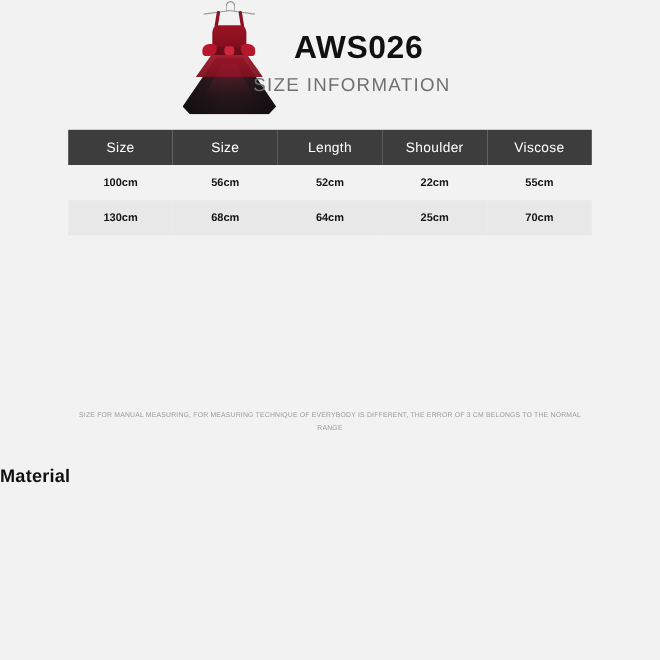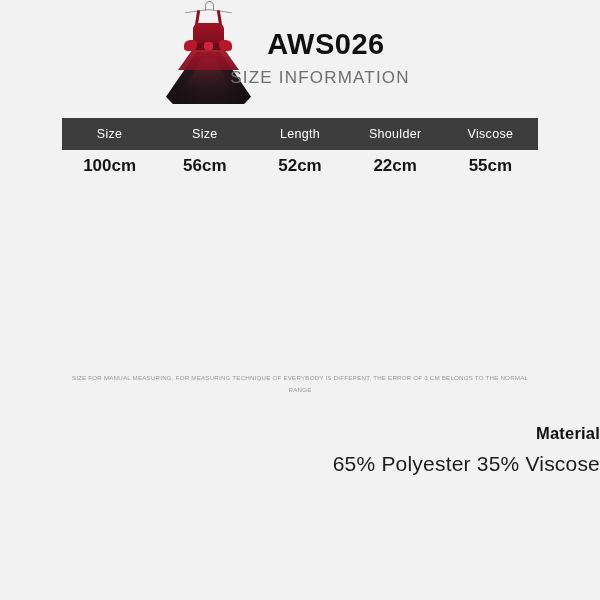--- a/index.html
+++ b/index.html
@@ -168,21 +168,21 @@
     background: #3d3d3d;
     color: #ffffff;
     font-size: 12.5px;
     font-weight: normal;
     height: 30px;
     letter-spacing: 0.3px;
   }
   table.size-table tbody td {
     height: 30px;
     text-align: center;
-    font-size: 17px;
+    font-size: 10px;
     font-weight: bold;
     color: #141414;
     background: #f2f2f2;
   }
   table.size-table tbody tr:nth-child(even) td {
     background: #e8e8e8;
   }
 
   .note {
     position: absolute;
@@ -195,21 +195,21 @@
     line-height: 1.9;
     letter-spacing: 0.2px;
   }
 
   
   .material-block {
     position: absolute;
     left: 0;
     top: 424px;
     width: 600px;
-    text-align: right;
+    text-align: left;
   }
   .material-title {
     font-size: 16.5px;
     font-weight: bold;
     color: #111;
     letter-spacing: 0.2px;
   }
   .material-value {
     margin-top: 9px;
     font-size: 21px;
@@ -260,24 +260,30 @@
         </tr>
       </thead>
       <tbody>
         <tr>
           <td>100cm</td>
           <td>56cm</td>
           <td>52cm</td>
           <td>22cm</td>
           <td>55cm</td>
         </tr>
+        <tr>
+          <td>130cm</td>
+          <td>68cm</td>
+          <td>64cm</td>
+          <td>25cm</td>
+          <td>70cm</td>
+        </tr>
       </tbody>
     </table>
   </div>
 
   <div class="note">SIZE FOR MANUAL MEASURING, FOR MEASURING TECHNIQUE OF EVERYBODY IS DIFFERENT, THE ERROR OF 3 CM BELONGS TO THE NORMAL RANGE</div>
 
   <div class="material-block">
     <div class="material-title">Material</div>
-    <div class="material-value">65% Polyester 35% Viscose</div>
   </div>
 
 </div>
 
 </body></html>

